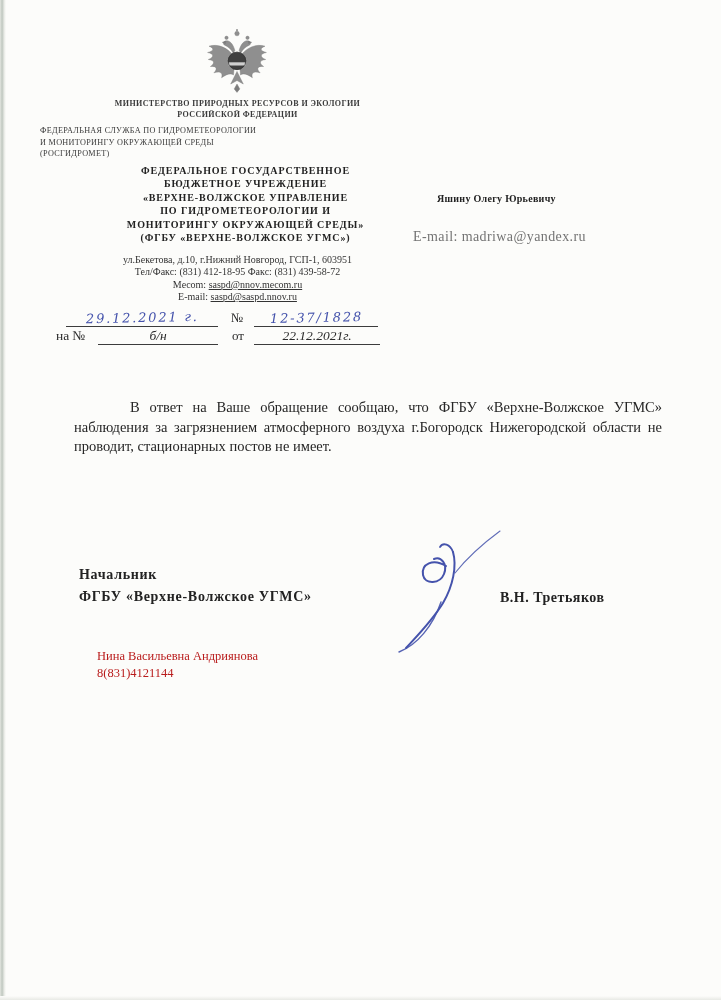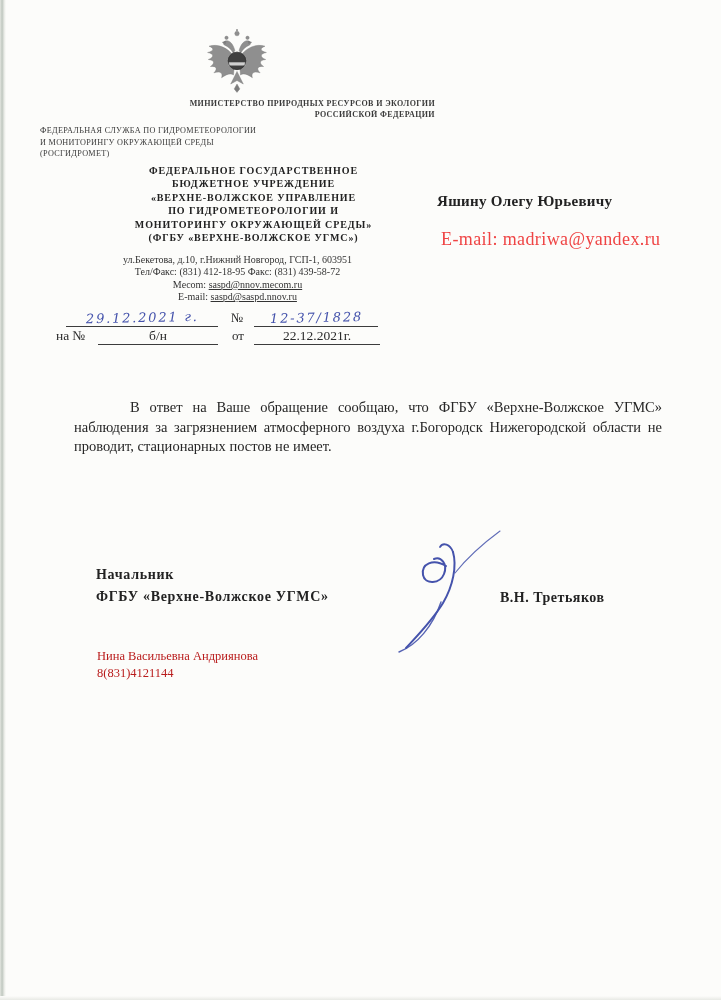--- a/index.html
+++ b/index.html
@@ -17,74 +17,74 @@
     background:linear-gradient(90deg,#e3e6e0 0%,#bfc7bf 35%,#e9ebe6 70%,#fcfcfa 100%);
   }
   .scan-bottom {
     position:absolute; left:0; bottom:0; right:0; height:4px;
     background:linear-gradient(0deg,#e8eae5 0%,#fcfcfa 100%);
   }
   
   .emblem { position:absolute; left:188px; top:28px; width:98px; height:70px; }
   .ministry {
     position:absolute; left:40px; top:99px; width:395px;
-    text-align:right; font-size:8px; font-weight:bold; letter-spacing:0.4px;
+    text-align:center; font-size:8px; font-weight:bold; letter-spacing:0.4px;
     line-height:10.5px; white-space:pre-line; color:#3a3a3a;
   }
   .service {
     position:absolute; left:40px; top:125px; width:395px;
     font-size:8.2px; letter-spacing:0.3px;
     line-height:11.7px; white-space:pre-line; color:#3a3a3a;
   }
   .org {
-    position:absolute; left:56px; top:164px; width:395px;
+    position:absolute; left:48px; top:164px; width:395px;
     text-align:center; font-size:10px; font-weight:bold; letter-spacing:0.9px;
     line-height:13.4px; white-space:pre-line; color:#222;
   }
   .addr {
     position:absolute; left:40px; top:254px; width:395px;
     text-align:center; font-size:10px;
     line-height:12.4px; color:#333;
   }
   .addr .u { text-decoration:underline; }
   
   .ul { position:absolute; border-bottom:1px solid #3c3c3c; text-align:center; }
   .ul-a { left:66px;  top:308px; width:152px; height:18px; }
   .ul-b { left:254px; top:308px; width:124px; height:18px; }
   .ul-c { left:98px;  top:326px; width:120px; height:18px; }
   .ul-d { left:254px; top:326px; width:126px; height:18px; }
   .lbl { position:absolute; font-size:13px; color:#2a2a2a; }
   .lbl-no { left:231px; top:310px; }
   .lbl-na { left:56px;  top:328px; font-size:13.5px; }
   .lbl-ot { left:232px; top:328px; }
-  .printed-val { font-size:13.5px; display:inline-block; margin-top:1px; }
+  .printed-val { font-size:13.5px; display:inline-block; margin-top:1px;font-style:italic; }
   .hand {
     font-family:"DejaVu Serif", serif; font-style:italic;
     color:#4553ac; font-size:13px; letter-spacing:1.8px;
     display:inline-block; transform:rotate(-1.2deg); margin-top:-2px;
     white-space:nowrap;
   }
   
   .recipient-name {
     position:absolute; left:437px; top:193px;
-    font-size:15px; font-weight:bold; letter-spacing:0.3px; color:#222;
+    font-size:10px; font-weight:bold; letter-spacing:0.3px; color:#222;
   }
   .recipient-email {
-    position:absolute; left:441px; top:229px;
-    font-size:18px; letter-spacing:0.4px; color:#ef4444;
+    position:absolute; left:413px; top:229px;
+    font-size:14px; letter-spacing:0.4px; color:#737373;
   }
   
   .body-par {
     position:absolute; left:70px; top:394px; width:588px;
     font-size:14.5px; line-height:19.5px; text-align:justify;
     text-indent:56px; color:#262626; margin:4px;
   }
   
   .sig-position {
-    position:absolute; left:96px; top:564px;
+    position:absolute; left:79px; top:564px;
     font-size:14px; font-weight:bold; letter-spacing:0.7px;
     line-height:22px; white-space:pre-line; color:#222;
   }
   .sig-name {
     position:absolute; left:500px; top:590px;
     font-size:14px; font-weight:bold; letter-spacing:0.5px; color:#222;
   }
   .sig-ink { position:absolute; left:383px; top:528px; width:120px; height:130px; }
   
   .executor {

